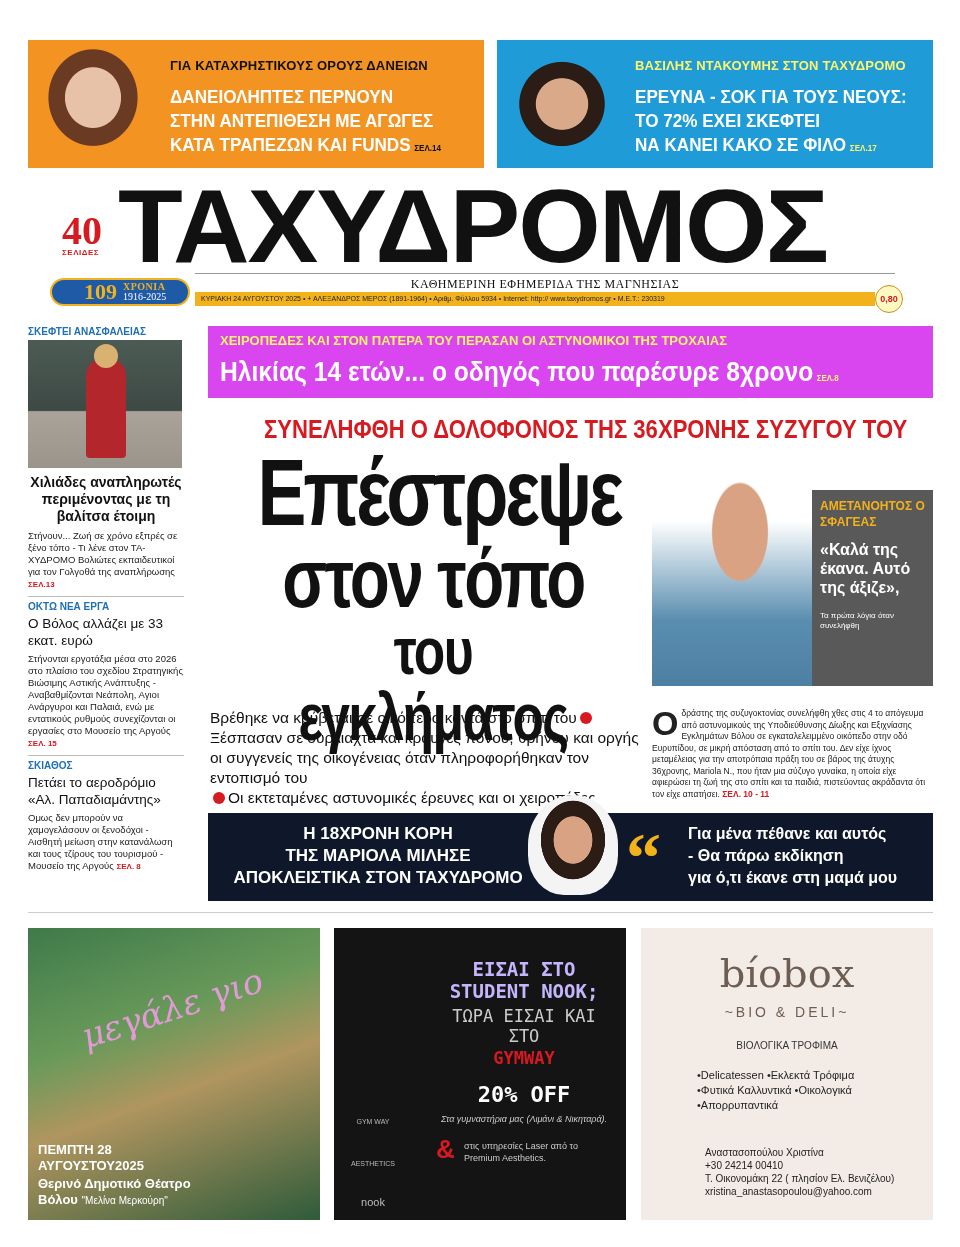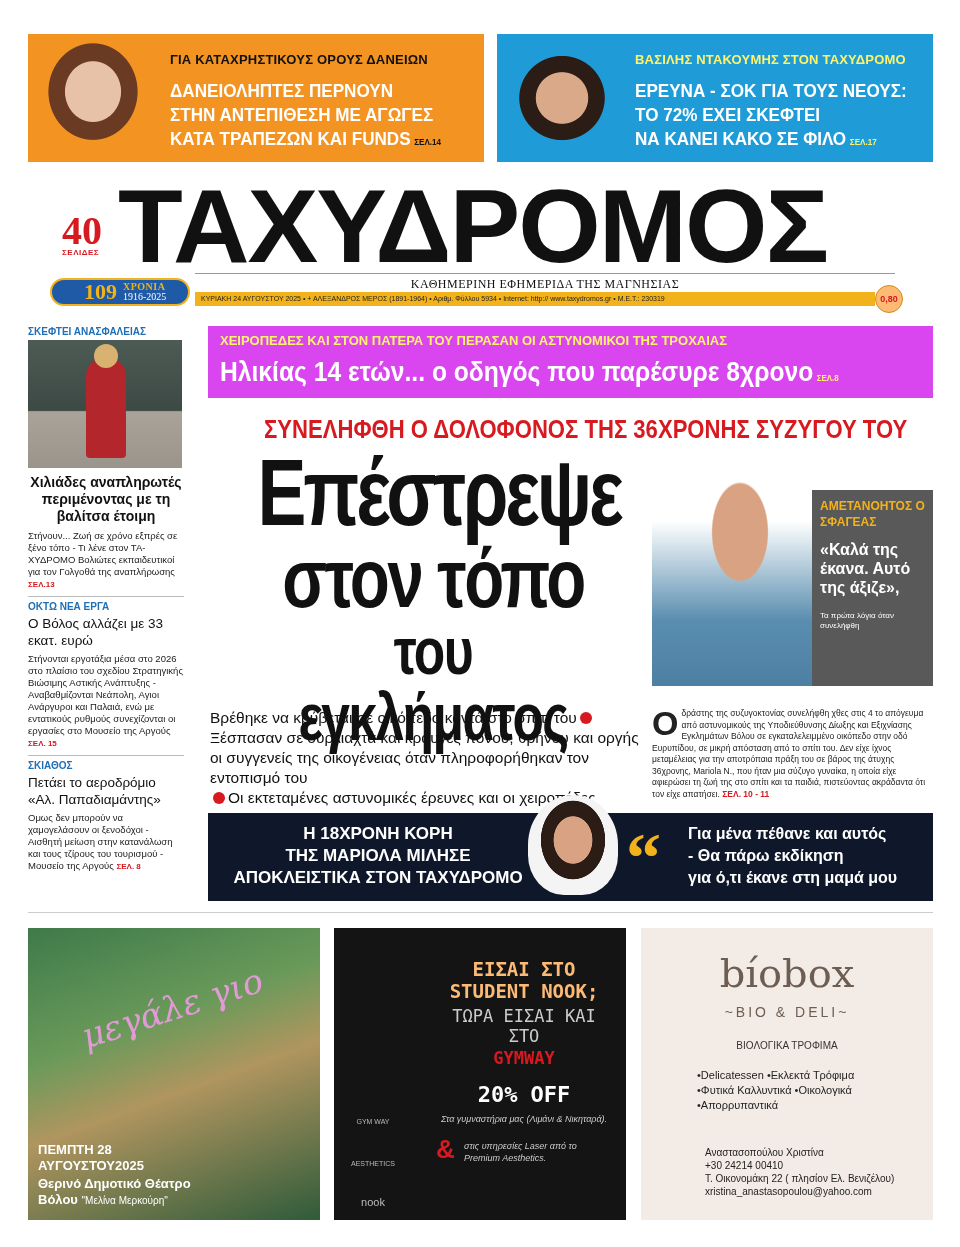--- a/index.html
+++ b/index.html
@@ -1,20 +1,20 @@
 <!DOCTYPE html>
 <html><head>
 <meta charset="utf-8">
 <style>
   * { box-sizing: border-box; margin: 0; padding: 0; }
   html, body { width: 960px; height: 1247px; background: #ffffff; overflow: hidden; }
   body { font-family: "Liberation Sans", sans-serif; color: #111; position: relative; }
 
   
-  .teaser { position: absolute; top: 34px; height: 128px; overflow: hidden; }
+  .teaser { position: absolute; top: 40px; height: 128px; overflow: hidden; }
   .teaser-left { left: 28px; width: 456px; background: #f39322; }
   .teaser-right { left: 497px; width: 436px; background: #1f9bd7; }
   .teaser .photo { position: absolute; top: 0; bottom: 0; width: 130px; }
   .teaser-left .photo { left: 0; background: radial-gradient(ellipse at 50% 45%, #e8c2a8 0 30%, #6b3a22 31% 48%, #f39322 49%); }
   .teaser-right .photo { left: 0; background: radial-gradient(ellipse at 50% 50%, #d9a98a 0 28%, #2b1d16 29% 46%, #1f9bd7 47%); }
   .teaser .kicker { position: absolute; top: 18px; font-weight: 700; font-size: 13px; color: #111; letter-spacing: 0.2px; font-family: "Liberation Sans Narrow", "Liberation Sans", sans-serif; }
   .teaser-right .kicker { color: #fff36b; }
   .teaser .headline { position: absolute; top: 45px; font-weight: 700; font-size: 19px; line-height: 24px; color: #fff; font-family: "Liberation Sans", sans-serif; transform: scaleX(0.9); transform-origin: left top; white-space: nowrap; }
   .teaser-left .kicker, .teaser-left .headline { left: 142px; }
   .teaser-right .kicker, .teaser-right .headline { left: 138px; }
@@ -25,21 +25,21 @@
   .mast-40 { position: absolute; left: 62px; top: 214px; font-family: "Liberation Serif", serif; font-weight: 700; color: #d71920; font-size: 40px; line-height: 34px; }
   .mast-pages { position: absolute; left: 62px; top: 248px; font-size: 8px; font-weight: 700; color: #d71920; letter-spacing: 0.5px; }
   .mast-title { position: absolute; left: 118px; top: 176px; font-family: "Liberation Sans", sans-serif; font-weight: 700; font-size: 104px; line-height: 100px; letter-spacing: -2px; color: #111; transform: scaleX(1.02); transform-origin: left top; white-space: nowrap; }
   .mast-years { position: absolute; left: 50px; top: 278px; width: 140px; height: 28px; border-radius: 14px; background: #1f5aa6; border: 2px solid #f2b21b; display: flex; align-items: center; padding-left: 8px; }
   .mast-years .num { font-family: "Liberation Serif", serif; font-weight: 700; font-size: 22px; color: #f2b21b; margin-right: 6px; margin-left: 24px; }
   .mast-years .sub { display: flex; flex-direction: column; line-height: 10px; }
   .mast-years .sub span { color: #fff; font-size: 10px; font-family: "Liberation Serif", serif; }
   .mast-years .sub span:first-child { color: #f2b21b; font-weight: 700; letter-spacing: 0.5px; }
   .mast-sub { position: absolute; left: 195px; top: 273px; width: 700px; text-align: center; font-family: "Liberation Serif", serif; font-size: 12px; letter-spacing: 0.5px; border-top: 1px solid #999; padding-top: 3px; }
   .mast-bar { position: absolute; left: 195px; top: 292px; width: 680px; height: 14px; background: #f2b21b; font-size: 7px; line-height: 14px; padding-left: 6px; white-space: nowrap; overflow: hidden; color: #222; }
-  .mast-price { position: absolute; left: 875px; top: 285px; width: 28px; height: 28px; border-radius: 50%; background: #fdba74; border: 1px solid #c9901a; text-align: center; font-size: 9px; font-weight: 700; line-height: 26px; color: #d71920; }
+  .mast-price { position: absolute; left: 875px; top: 285px; width: 28px; height: 28px; border-radius: 50%; background: #fef9c3; border: 1px solid #c9901a; text-align: center; font-size: 9px; font-weight: 700; line-height: 26px; color: #d71920; }
 
   
   .sidebar { position: absolute; left: 28px; top: 326px; width: 156px; }
   .side-kicker { font-size: 10px; font-weight: 700; color: #1f6fb5; margin-bottom: 3px; font-family: "Liberation Sans Narrow", "Liberation Sans", sans-serif; }
   .side-photo { width: 154px; height: 128px; background: linear-gradient(180deg, #4d5b55 0%, #3c4944 55%, #a9a39a 56%, #9b948b 100%); position: relative; }
   .side-photo::after { content: ""; position: absolute; left: 58px; top: 18px; width: 40px; height: 100px; border-radius: 18px 18px 4px 4px; background: #b3272c; }
   .side-photo::before { content: ""; position: absolute; left: 66px; top: 4px; width: 24px; height: 24px; border-radius: 50%; background: #d9b272; z-index: 1; }
   .side-head { font-size: 14px; font-weight: 700; line-height: 17px; text-align: center; margin: 6px 0 5px 0; font-family: "Liberation Sans Narrow", "Liberation Sans", sans-serif; }
   .side-body { font-size: 9.5px; line-height: 12px; color: #222; margin-bottom: 5px; }
   .side-body .ref { color: #d71920; font-weight: 700; font-size: 8px; }
@@ -78,27 +78,27 @@
   .rule { position: absolute; left: 28px; top: 912px; width: 905px; height: 1px; background: #ccc; }
 
   
   .ad { position: absolute; top: 928px; height: 292px; overflow: hidden; }
   .ad1 { left: 28px; width: 292px; background: linear-gradient(160deg, #3f7a4a 0%, #6a9a5a 35%, #b0955f 55%, #2f5b3a 100%); }
   .ad1 .script { position: absolute; left: 50px; top: 60px; color: #e29ad6; font-family: "DejaVu Serif", serif; font-style: italic; font-size: 34px; transform: rotate(-18deg); }
   .ad1 .date { position: absolute; left: 10px; top: 214px; color: #fff; font-size: 13px; font-weight: 700; line-height: 16px; }
   .ad1 .venue { position: absolute; left: 10px; top: 248px; color: #fff; font-size: 13px; font-weight: 700; line-height: 16px; }
   .ad1 .venue .small { font-size: 10px; font-weight: 400; }
   .ad2 { left: 334px; width: 292px; background: #141414; }
-  .ad2 .h1 { position: absolute; left: 100px; top: 30px; width: 180px; text-align: center; color: #fdba74; font-size: 19px; font-weight: 700; line-height: 22px; font-family: "DejaVu Sans Mono", monospace; }
+  .ad2 .h1 { position: absolute; left: 100px; top: 30px; width: 180px; text-align: center; color: #c4b5fd; font-size: 19px; font-weight: 700; line-height: 22px; font-family: "DejaVu Sans Mono", monospace; }
   .ad2 .h2 { position: absolute; left: 100px; top: 78px; width: 180px; text-align: center; color: #ccc; font-size: 17px; line-height: 20px; font-family: "DejaVu Sans Mono", monospace; }
   .ad2 .h3 { position: absolute; left: 100px; top: 120px; width: 180px; text-align: center; color: #d71920; font-size: 17px; font-weight: 700; line-height: 20px; font-family: "DejaVu Sans Mono", monospace; }
   .ad2 .h4 { position: absolute; left: 100px; top: 154px; width: 180px; text-align: center; color: #fff; font-size: 22px; font-weight: 700; font-family: "DejaVu Sans Mono", monospace; }
   .ad2 .h5 { position: absolute; left: 100px; top: 185px; width: 180px; text-align: center; color: #ccc; font-size: 9px; font-style: italic; line-height: 12px; }
   .ad2 .amp { position: absolute; left: 102px; top: 206px; color: #d71920; font-size: 26px; font-weight: 700; }
-  .ad2 .h6 { position: absolute; left: 130px; top: 212px; width: 150px; color: #ccc; font-size: 9px; font-style: italic; line-height: 12px; }
+  .ad2 .h6 { position: absolute; left: 130px; top: 212px; width: 150px; color: #ccc; font-size: 9px; line-height: 12px; }
   .ad2 .logo { position: absolute; left: 14px; color: #bbb; font-size: 7px; text-align: center; width: 50px; }
   .ad3 { left: 641px; width: 292px; background: #f3ece6; }
   .ad3 .brand { position: absolute; left: 0; width: 292px; top: 22px; text-align: center; font-family: "DejaVu Serif", serif; font-size: 40px; color: #6e5d52; }
   .ad3 .tag { position: absolute; left: 0; width: 292px; top: 76px; text-align: center; font-size: 14px; letter-spacing: 3px; color: #6e5d52; }
   .ad3 .cat { position: absolute; left: 0; width: 292px; top: 112px; text-align: center; font-size: 10px; color: #333; }
   .ad3 .list { position: absolute; left: 56px; top: 140px; width: 200px; font-size: 11px; line-height: 15px; color: #222; }
   .ad3 .contact { position: absolute; left: 64px; top: 218px; font-size: 10px; line-height: 13px; color: #222; }
 </style>
 </head>
 <body>

